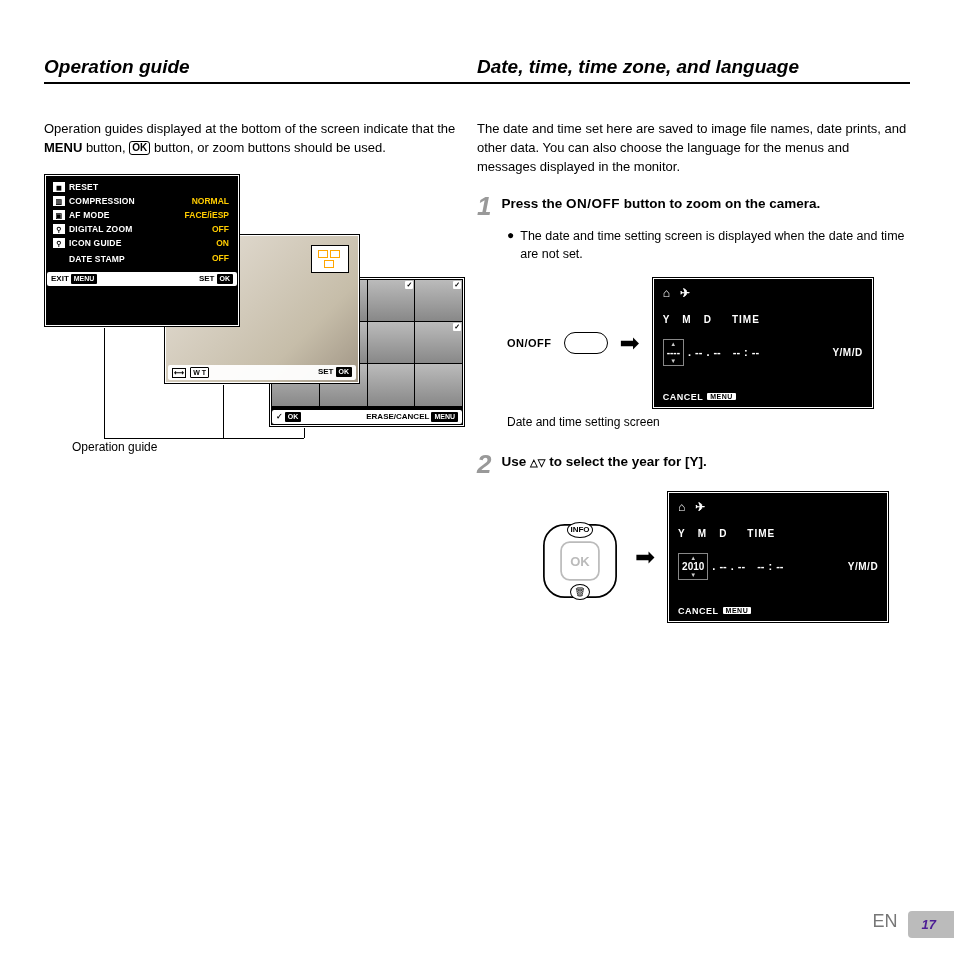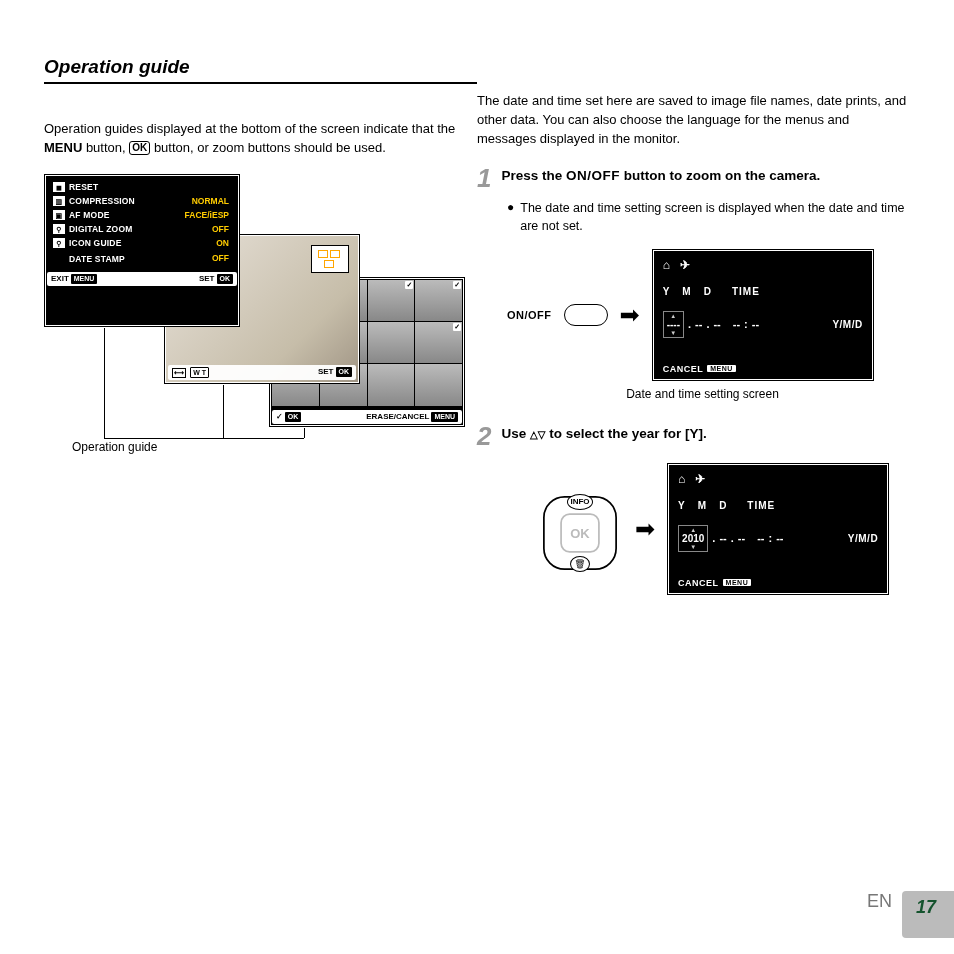--- a/index.html
+++ b/index.html
@@ -241,21 +241,21 @@
   .ymd { margin-left:auto; font-size:10px; letter-spacing:0.5px;}
   .dt-cancel {
     position:absolute; bottom:6px; left:10px;
     font-size:9px; font-weight:bold; letter-spacing:0.5px;
   }
   .menu-chip {
     display:inline-block; background:#fff; color:#000;
     font-size:7px; padding:0 3px; border-radius:1px; margin-left:4px;
     vertical-align:1px;
   }
-  .caption-under { font-size:12px; margin-left:30px; margin-top:4px; text-align:center; padding-right:12px;}
+  .caption-under { font-size:12px; margin-left:30px; margin-top:4px; text-align:left; padding-right:12px;}
 
   
   .dpad {
     width:86px; height:86px;
     position:relative;
     margin-top:8px;
   }
   .dpad svg { width:100%; height:100%; }
   .info-bubble { position:absolute; top:4px; left:50%; transform:translateX(-50%);
      background:#fff; border:1.5px solid #000; border-radius:50%;
@@ -269,27 +269,27 @@
      color:#bbb; font-size:13px; font-weight:bold;}
 
   
   .page-foot {
     position:absolute; bottom:16px; right:0;
     display:flex; align-items:flex-start;
   }
   .en-lbl { font-size:18px; color:#777; margin-right:10px; }
   .pg-tab {
     background:#bbb;
-    padding:6px 18px 20px 14px;
+    padding:6px 18px 6px 14px;
     border-top-left-radius:4px;
     border-bottom-left-radius:4px;
-    font-size:18px;
+    font-size:13px;
     font-style:italic;
     font-weight:bold;
-    color:#14532d;
+    color:#4c1d95;
   }
   .arrow-tri { font-size:10px; }
 </style>
 </head>
 <body>
 
 <div class="columns">
 
   <div class="col">
     <h2 class="sec-title">Operation guide</h2>
@@ -373,20 +373,21 @@
       <div class="bracketline" style="left:60px; top:154px; width:1px; height:110px;"></div>
       <div class="bracketline" style="left:60px; top:264px; width:200px; height:1px;"></div>
       <div class="bracketline" style="left:179px; top:211px; width:1px; height:53px; border-bottom:none;"></div>
       <div class="bracketline" style="left:260px; top:254px; width:1px; height:10px; border-bottom:none;"></div>
 
       <div class="opguide-caption">Operation guide</div>
     </div>
   </div>
 
   <div class="col">
+    <h2 class="sec-title">Date, time, time zone, and language</h2>
     <p class="intro">The date and time set here are saved to image file names, date prints, and other data. You can also choose the language for the menus and messages displayed in the monitor.</p>
 
     <div class="step">
       <span class="step-num">1</span>
       <span class="step-txt">
         <span>Press the </span><span class="onoff-word">ON/OFF</span><span> button to zoom on the camera.</span>
       </span>
     </div>
     <div class="bullet">
       <span class="dot">●</span>

